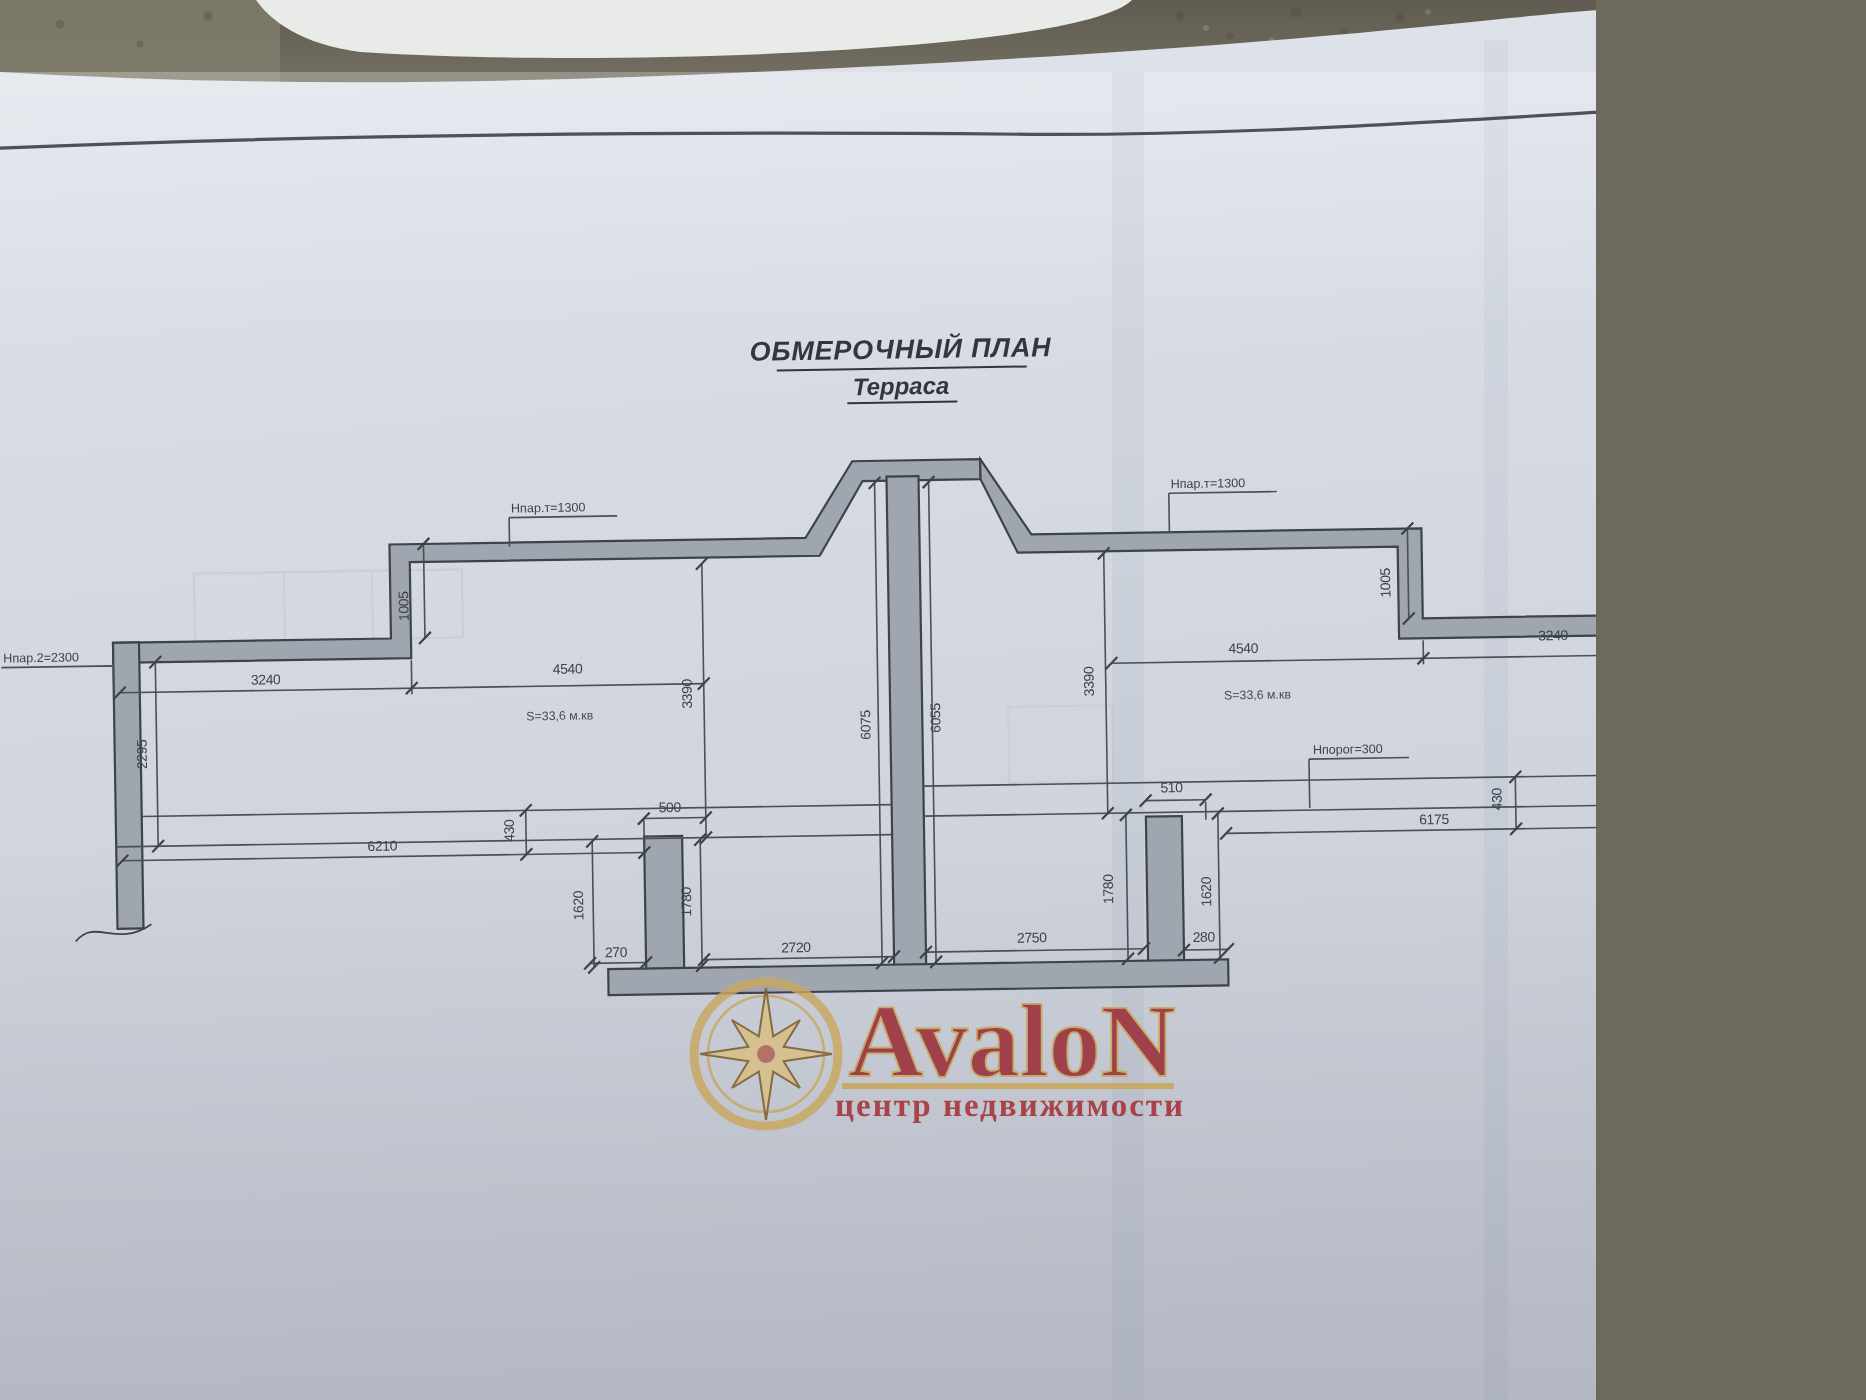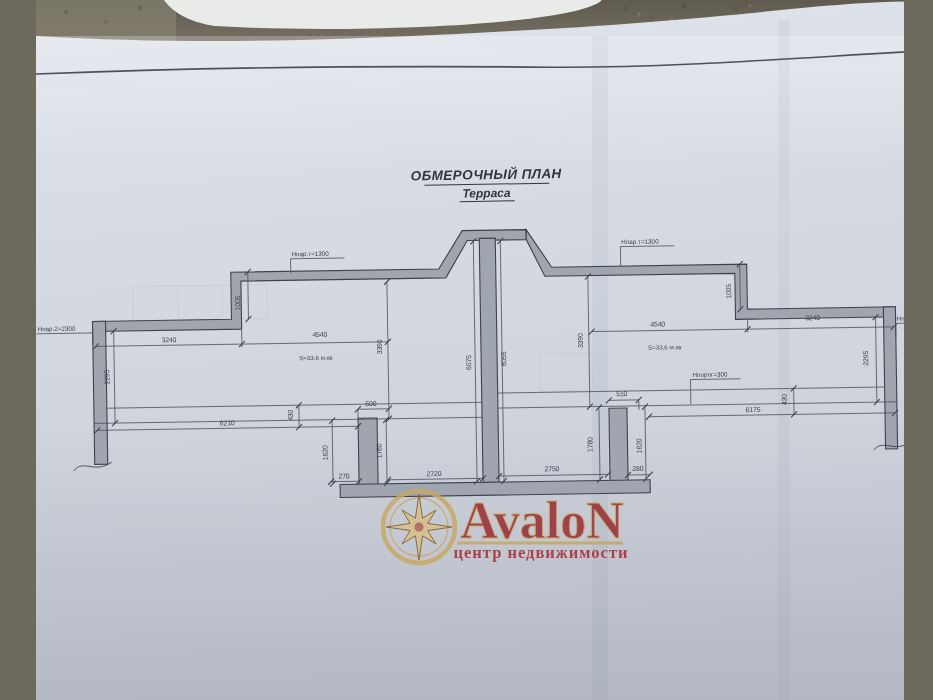--- a/index.html
+++ b/index.html
@@ -1,16 +1,16 @@
 <!DOCTYPE html>
 <html><head>
 <meta charset="utf-8">
 <style>
   html,body{margin:0;padding:0;background:#6e695d;}
-  .stage{position:relative;width:868px;height:700px;overflow:hidden;font-family:"Liberation Sans",sans-serif;margin-left:36px;}
+  .stage{position:relative;width:798px;height:700px;overflow:hidden;font-family:"Liberation Sans",sans-serif;}
   svg{position:absolute;left:0;top:0;filter:blur(.25px);}
   .dim{font-size:7px;fill:#3d424c;letter-spacing:-.2px;}
   .note{font-size:6.3px;fill:#3d424c;}
   .area{font-size:6.2px;fill:#474c56;}
   .title1{font-size:13.5px;font-style:italic;font-weight:600;fill:#32363f;letter-spacing:.4px;}
   .title2{font-size:12px;font-style:italic;font-weight:600;fill:#32363f;}
   .thin{stroke:#4a4f58;stroke-width:.8;fill:none;}
   .wall{fill:#a0a6b0;stroke:#3e434b;stroke-width:1.1;}
   .tick{stroke:#3e434b;stroke-width:1.1;fill:none;}
   .ghost{stroke:#8f97a6;fill:none;}

